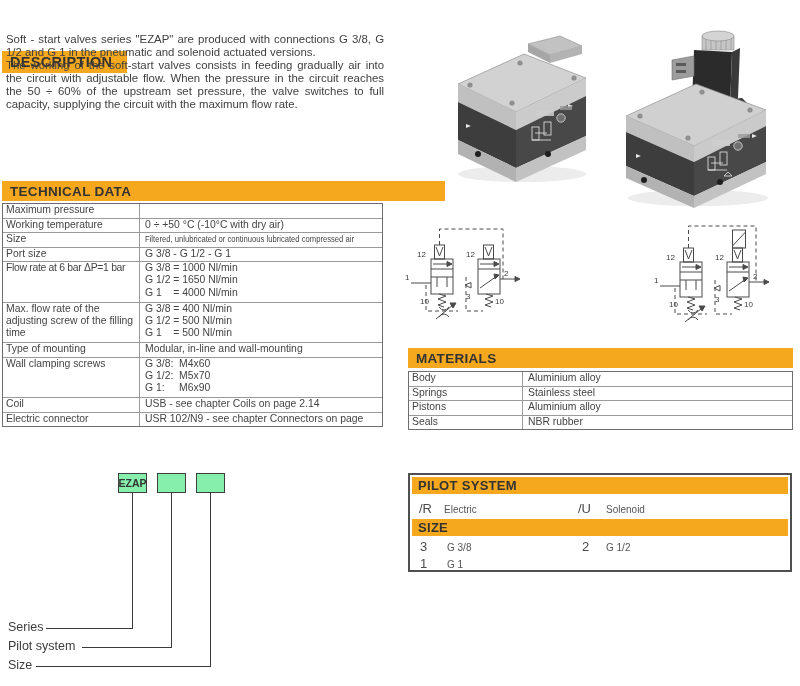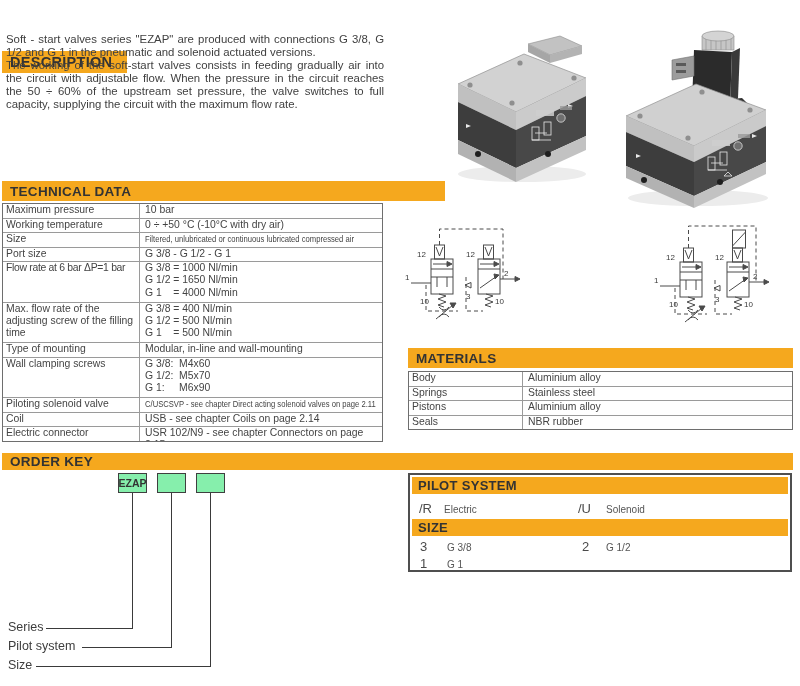--- a/index.html
+++ b/index.html
@@ -145,21 +145,20 @@
     <rect x="112" y="128" width="18" height="6" fill="#cfcfcf" opacity=".85"></rect>
     <rect x="138" y="122" width="12" height="4" fill="#9a9a9a" opacity=".8"></rect>
     <circle cx="44" cy="168" r="3" fill="#1e1e1e"></circle>
       <circle cx="120" cy="170" r="3" fill="#1e1e1e"></circle>
   </svg>
 
   <div class="bar tech-hdr">TECHNICAL DATA</div>
   <div class="dtable t-pos">
     <div class="t-row h1">
       <div class="t-label">Maximum pressure</div>
-      <div class="t-value">10 bar</div>
     </div>
     <div class="t-row h1">
       <div class="t-label">Working temperature</div>
       <div class="t-value">0 ÷ +50 °C (-10°C with dry air)</div>
     </div>
     <div class="t-row h1">
       <div class="t-label">Size</div>
       <div class="t-value"><span class="cond">Filtered, unlubricated or continuous lubricated compressed air</span></div>
     </div>
     <div class="t-row h1">
@@ -186,24 +185,20 @@
       <div class="t-label">Type of mounting</div>
       <div class="t-value">Modular, in-line and wall-mounting</div>
     </div>
     <div class="t-row h3">
       <div class="t-label">Wall clamping screws</div>
       <div class="t-value">
         <div>G 3/8:&nbsp; M4x60</div>
         <div>G 1/2:&nbsp; M5x70</div>
         <div>G 1:&nbsp;&nbsp;&nbsp;&nbsp; M6x90</div>
       </div>
-    </div>
-    <div class="t-row h1">
-      <div class="t-label">Piloting solenoid valve</div>
-      <div class="t-value"><span class="cond">C/USCSVP - see chapter Direct acting solenoid valves on page 2.11</span></div>
     </div>
     <div class="t-row h1">
       <div class="t-label">Coil</div>
       <div class="t-value">USB - see chapter Coils on page 2.14</div>
     </div>
     <div class="t-row h1">
       <div class="t-label">Electric connector</div>
       <div class="t-value">USR 102/N9 - see chapter Connectors on page 2.15</div>
     </div>
   </div>
@@ -311,21 +306,20 @@
     <div class="t-row h1">
       <div class="t-label">Pistons</div>
       <div class="t-value">Aluminium alloy</div>
     </div>
     <div class="t-row h1">
       <div class="t-label">Seals</div>
       <div class="t-value">NBR rubber</div>
     </div>
   </div>
 
-  <div class="bar ok-hdr">ORDER KEY</div>
   <div class="ok-box" style="left:118px">EZAP</div>
   <div class="ok-box" style="left:157px"></div>
   <div class="ok-box" style="left:196px"></div>
 
   <div class="okline" style="left:132px;top:493px;width:1px;height:136px"></div>
   <div class="okline" style="left:171px;top:493px;width:1px;height:155px"></div>
   <div class="okline" style="left:210px;top:493px;width:1px;height:174px"></div>
   <div class="okline" style="left:46px;top:628px;width:87px;height:1px"></div>
   <div class="okline" style="left:82px;top:647px;width:90px;height:1px"></div>
   <div class="okline" style="left:36px;top:666px;width:175px;height:1px"></div>

